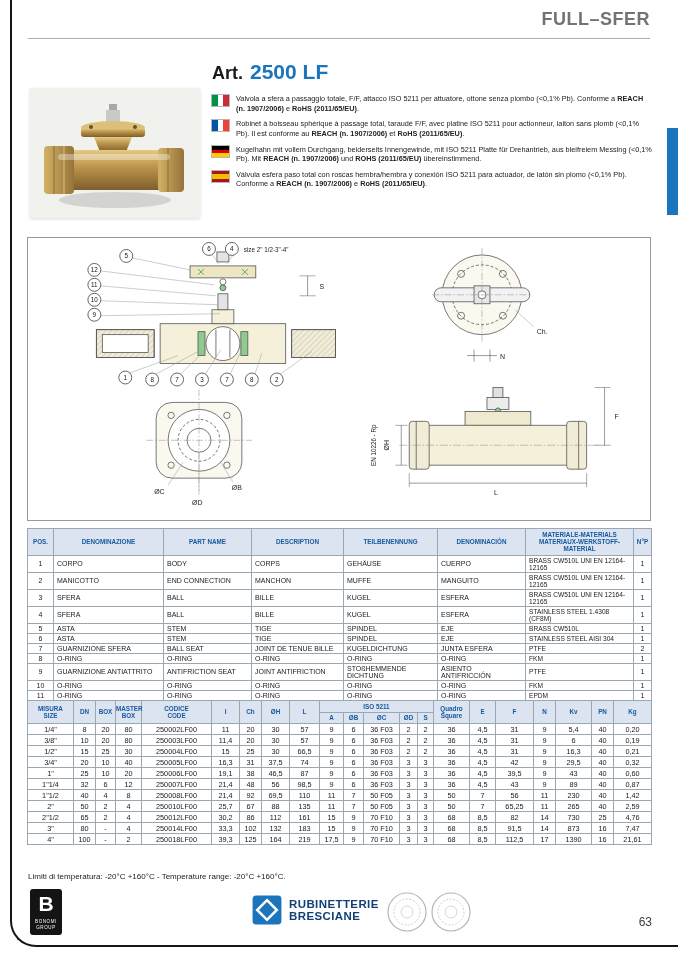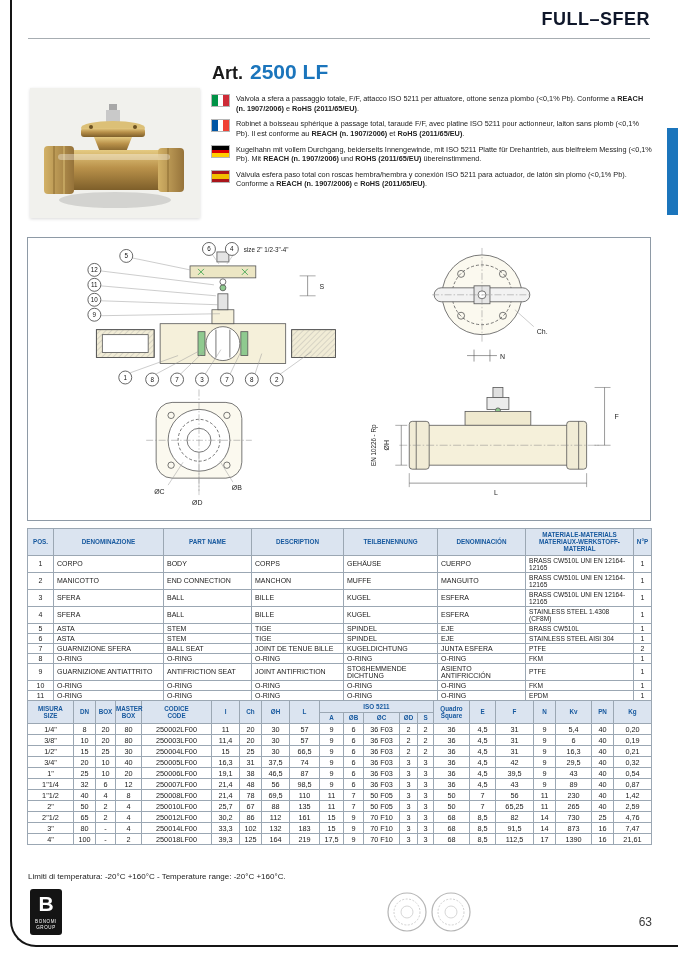--- a/index.html
+++ b/index.html
@@ -5,21 +5,21 @@
   * { box-sizing: border-box; margin: 0; padding: 0; }
   html, body { width: 678px; height: 959px; }
   body { position: relative; background: #fff; font-family: "Liberation Sans", sans-serif; color: #1a1a1a; overflow: hidden; }
 
   .frame { position: absolute; left: 10px; top: 0; right: 0; bottom: 12px;
            border-left: 2px solid #151515; border-bottom: 2px solid #151515;
            border-bottom-left-radius: 26px; pointer-events: none; }
   .blue-tab { position: absolute; right: 0; top: 128px; width: 11px; height: 87px; background: #1b75bc; }
 
   .header-title { position: absolute; top: 9px; right: 28px; font-size: 18px; font-weight: bold;
-                  color: #0f172a; letter-spacing: .5px; }
+                  color: #737373; letter-spacing: .5px; }
   .header-rule { position: absolute; top: 38px; left: 28px; right: 28px; height: 1px; background: #a7adb2; }
 
   .photo { position: absolute; left: 30px; top: 88px; width: 170px; height: 130px; box-shadow: 0 1px 3px rgba(0,0,0,.15); }
   .photo svg { display: block; }
 
   .art-line { position: absolute; left: 212px; top: 60px; }
   .art-label { font-size: 18px; font-weight: bold; margin-right: 7px; vertical-align: baseline; }
   .art-number { font-size: 21px; font-weight: bold; color: #1b75bc; vertical-align: baseline; }
 
   .descriptions { position: absolute; left: 212px; top: 94px; width: 442px; }
@@ -650,21 +650,21 @@
           <td>6</td>
           <td>36 F03</td>
           <td>3</td>
           <td>3</td>
           <td>36</td>
           <td>4,5</td>
           <td>39,5</td>
           <td>9</td>
           <td>43</td>
           <td>40</td>
-          <td>0,54</td>
+          <td>0,60</td>
         </tr>
 
         <tr>
           <td>1"1/4</td>
           <td>32</td>
           <td>6</td>
           <td>12</td>
           <td>250007LF00</td>
           <td>21,4</td>
           <td>48</td>
@@ -684,21 +684,21 @@
           <td>0,87</td>
         </tr>
 
         <tr>
           <td>1"1/2</td>
           <td>40</td>
           <td>4</td>
           <td>8</td>
           <td>250008LF00</td>
           <td>21,4</td>
-          <td>78</td>
+          <td>92</td>
           <td>69,5</td>
           <td>110</td>
           <td>11</td>
           <td>7</td>
           <td>50 F05</td>
           <td>3</td>
           <td>3</td>
           <td>50</td>
           <td>7</td>
           <td>56</td>
@@ -806,20 +806,30 @@
 
     </tbody>
   </table>
 
   <div class="temp-note">Limiti di temperatura: -20°C +160°C - Temperature range: -20°C +160°C.</div>
 
   <div class="footer">
     <div class="bonomi">
       <div class="bonomi-b">B</div>
       <div class="bonomi-t">BONOMI GROUP</div>
+    </div>
+    <div class="brand">
+      <svg class="brand-icon" viewBox="0 0 26 26">
+        <rect x="0.5" y="0.5" width="25" height="25" rx="3" fill="#1b75bc"></rect>
+        <path d="M13 4.5 L21.5 13 L13 21.5 L4.5 13 Z" fill="none" stroke="#fff" stroke-width="2.2"></path>
+      </svg>
+      <div class="brand-text">
+        <div>RUBINETTERIE</div>
+        <div>BRESCIANE</div>
+      </div>
     </div>
     <svg class="stamp s1" viewBox="0 0 42 42">
       <circle cx="21" cy="21" r="19" fill="none" stroke="#b5b5b5" stroke-width="1.2"></circle>
       <circle cx="21" cy="21" r="13" fill="none" stroke="#c4c4c4" stroke-width="0.8" stroke-dasharray="2 1.5"></circle>
       <circle cx="21" cy="21" r="6" fill="none" stroke="#cccccc" stroke-width="0.8"></circle>
     </svg>
     <svg class="stamp s2" viewBox="0 0 42 42">
       <circle cx="21" cy="21" r="19" fill="none" stroke="#b5b5b5" stroke-width="1.2"></circle>
       <circle cx="21" cy="21" r="13" fill="none" stroke="#c4c4c4" stroke-width="0.8" stroke-dasharray="2 1.5"></circle>
       <circle cx="21" cy="21" r="6" fill="none" stroke="#cccccc" stroke-width="0.8"></circle>

